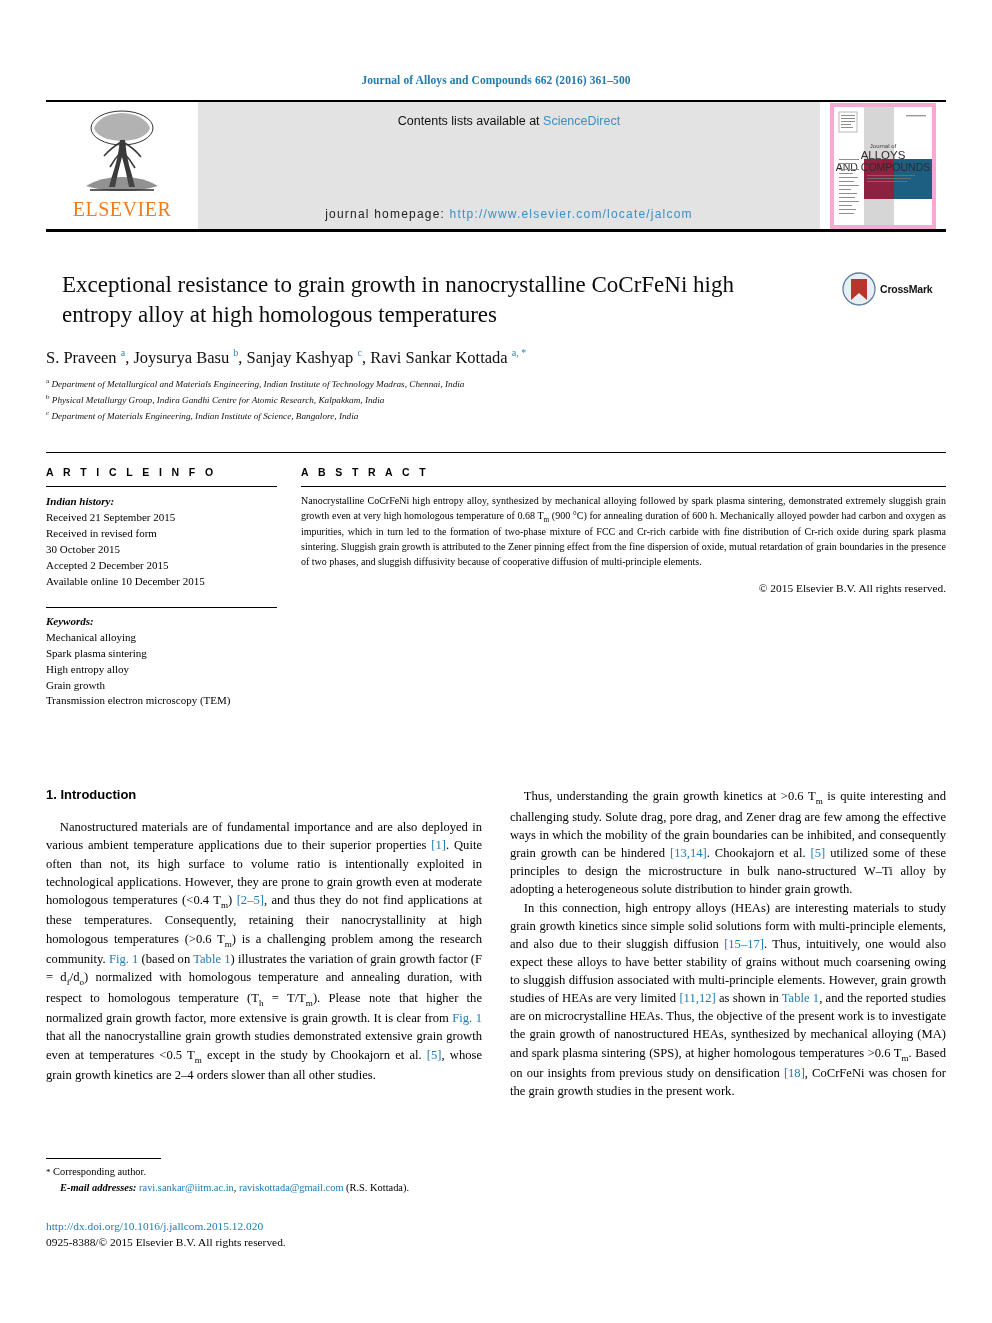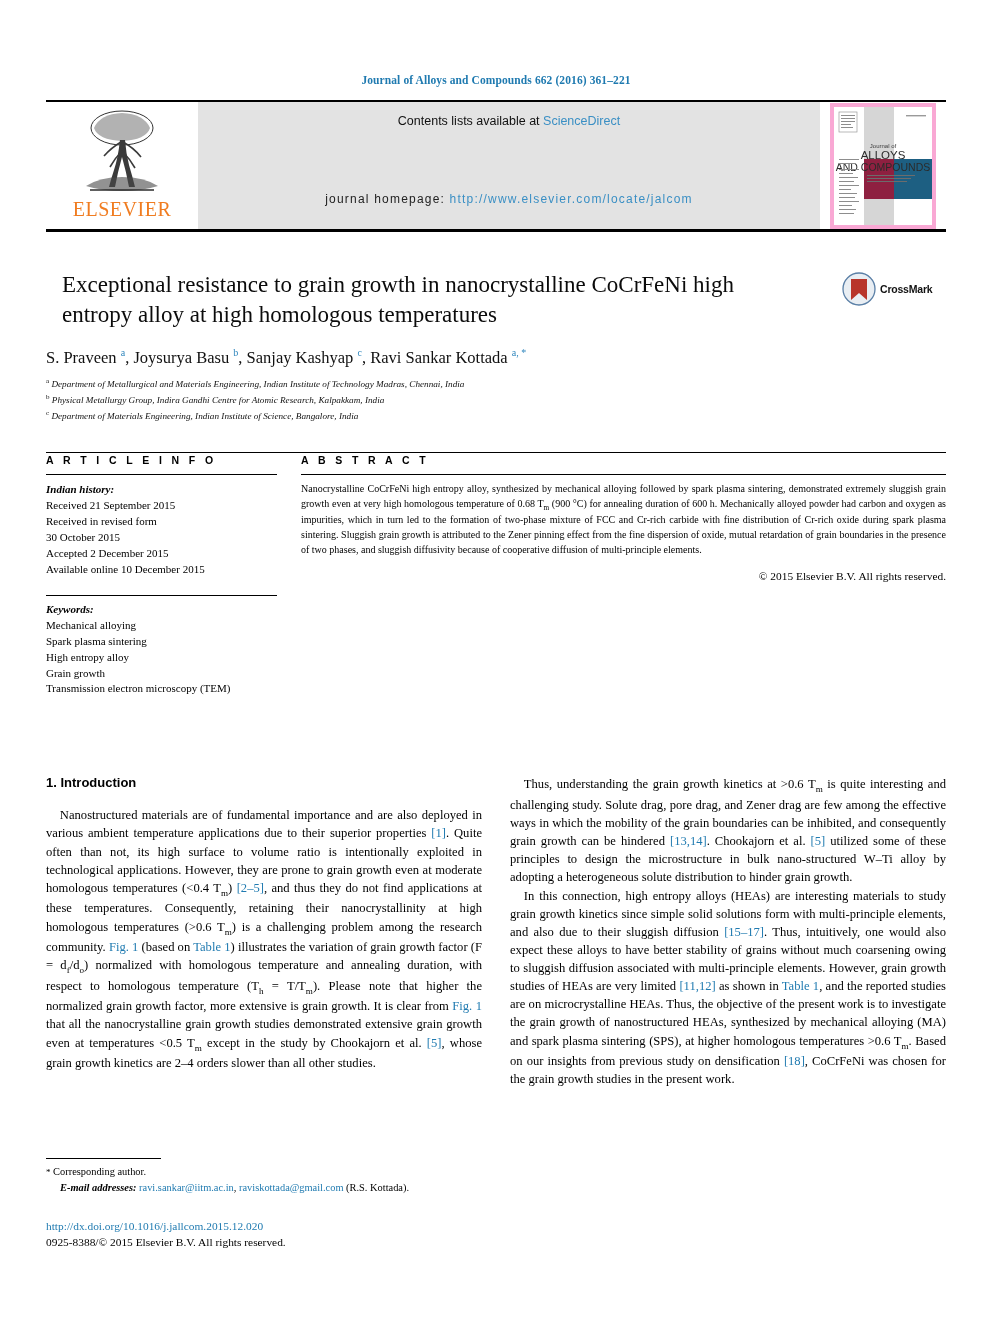--- a/index.html
+++ b/index.html
@@ -63,21 +63,21 @@
     line-height: 1;
     margin-top: 1px;
   }
   .center-block {
     flex: 1 1 auto;
     background: #e3e3e3;
     display: flex;
     flex-direction: column;
     align-items: center;
     justify-content: space-between;
-    padding: 12px 0 23px 0;
+    padding: 12px 0 8px 0;
     box-sizing: border-box;
   }
   .contents-line {
     font-size: 12.5px;
     color: #111;
     font-family: "Liberation Sans", sans-serif;
   }
   .contents-line .sd {
     color: #3a8fc4;
   }
@@ -165,21 +165,21 @@
     font-style: normal;
     font-size: 7px;
     vertical-align: super;
   }
 
   
   .info-abstract {
     margin: 28px 46px 8px 46px;
     border-top: 1px solid #000;
     display: flex;
-    padding-top: 1px;
+    padding-top: 13px;
   }
   .info-col {
     width: 255px;
     flex: 0 0 255px;
     padding-right: 24px;
     box-sizing: border-box;
   }
   .abs-col {
     flex: 1 1 auto;
   }
@@ -271,21 +271,21 @@
     font-size: 11.4px;
     line-height: 1.42;
   }
   .doi { color: #1f7ab0; }
 </style>
 </head>
 <body>
 
 <div class="page">
 
-  <div class="running-head">Journal of Alloys and Compounds 662 (2016) 361–221</div>
+  <div class="running-head">Journal of Alloys and Compounds 662 (2016) 361–500</div>
 
   <div class="masthead">
 
     <div class="elsevier-block">
       <svg class="tree-svg" width="96" height="92" viewBox="0 0 96 92">
         <g fill="#2b2b2b">
           <ellipse cx="48" cy="22" rx="31" ry="17" fill="none" stroke="#333" stroke-width="1"></ellipse>
           <path d="M20 22 q6 -14 28 -15 q22 1 28 15 q-4 12 -28 13 q-24 -1 -28 -13z" fill="#555" opacity="0.45"></path>
           <path d="M46 34 q-2 18 -6 30 q-3 9 -5 17 h6 q3 -16 7 -30 q4 14 7 30 h6 q-3 -12 -6 -22 q-3 -12 -4 -25z" fill="#3a3a3a"></path>
           <path d="M47 36 q-10 6 -17 14 M49 36 q11 6 18 15 M48 45 q-7 7 -12 16 M48 45 q8 8 13 17" stroke="#3a3a3a" stroke-width="1.6" fill="none"></path>

